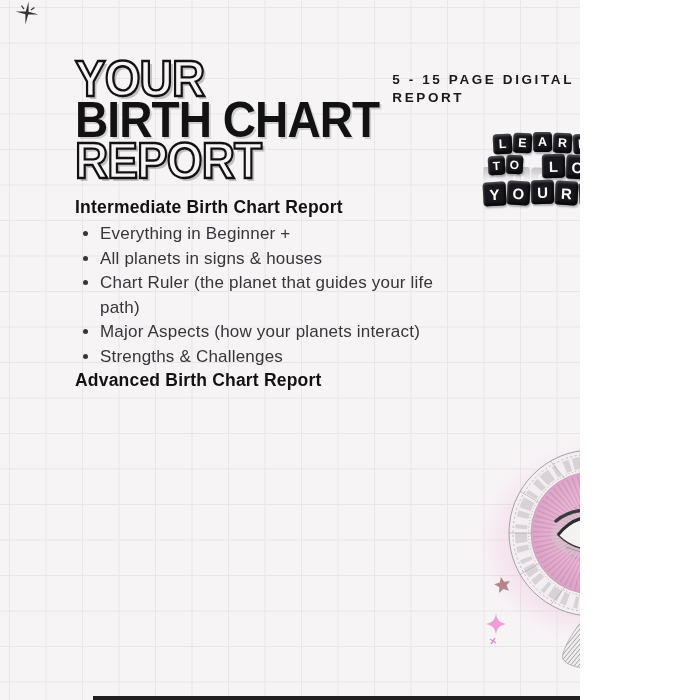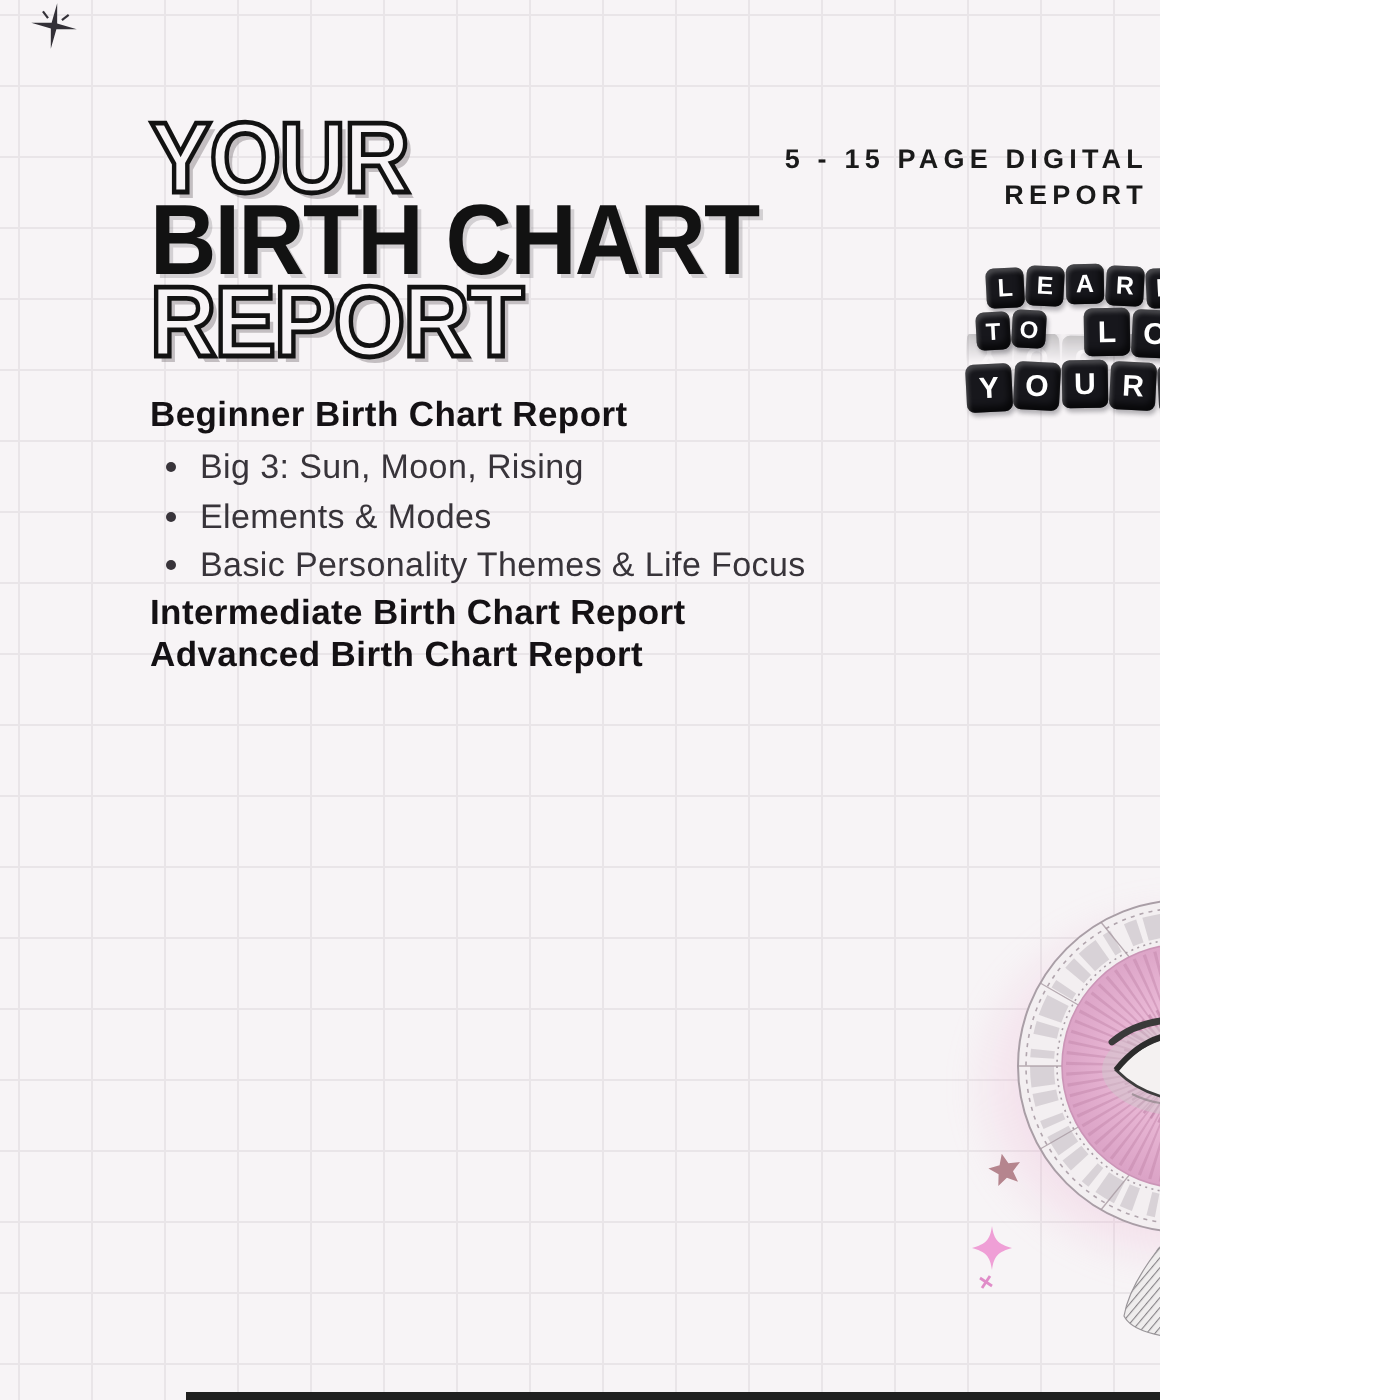--- a/index.html
+++ b/index.html
@@ -24,21 +24,21 @@
     color:#f7f4f6;
     -webkit-text-stroke:2.4px #121212;
     text-shadow:3px 3px 0 rgba(130,125,128,0.45);
   }
   .title .solid{
     color:#121212;
     text-shadow:2px 2px 0 rgba(130,125,128,0.3);
   }
   
   .badge{
-    position:absolute;top:71px;right:6px;text-align:right;
+    position:absolute;top:71px;right:6px;
     font-size:13.5px;font-weight:700;letter-spacing:2.6px;
     line-height:17.5px;color:#1a1a1a;
   }
   
   .beads{
     position:absolute;left:483px;top:133px;width:210px;
     -webkit-box-reflect:below -38px linear-gradient(transparent 80%, rgba(23,23,29,0.22));
   }
   .bead-row{display:flex;align-items:flex-start;}
   .bead{
@@ -135,30 +135,29 @@
       <span class="bead">U</span>
       <span class="bead">R</span>
       <span class="bead">S</span>
       <span class="bead">E</span>
       <span class="bead">L</span>
       <span class="bead">F</span>
     </div>
   </div>
 
   <div class="sections">
-    <div class="section-1">
-      <h3>Beginner Birth Chart Report</h3>
-      <ul>
-        <li>Big 3: Sun, Moon, Rising</li>
-        <li>Elements &amp; Modes</li>
-        <li>Basic Personality Themes &amp; Life Focus</li>
-      </ul>
-    </div>
     <div class="section-2">
       <h3>Intermediate Birth Chart Report</h3>
+      <ul>
+        <li>Everything in Beginner +</li>
+        <li>All planets in signs &amp; houses</li>
+        <li>Chart Ruler (the planet that guides your life path)</li>
+        <li>Major Aspects (how your planets interact)</li>
+        <li>Strengths &amp; Challenges</li>
+      </ul>
     </div>
     <div class="section-3">
       <h3>Advanced Birth Chart Report</h3>
     </div>
   </div>
 
   <div class="glow"></div>
 
   <svg class="wheel" viewBox="0 0 168 168">
     <defs>

